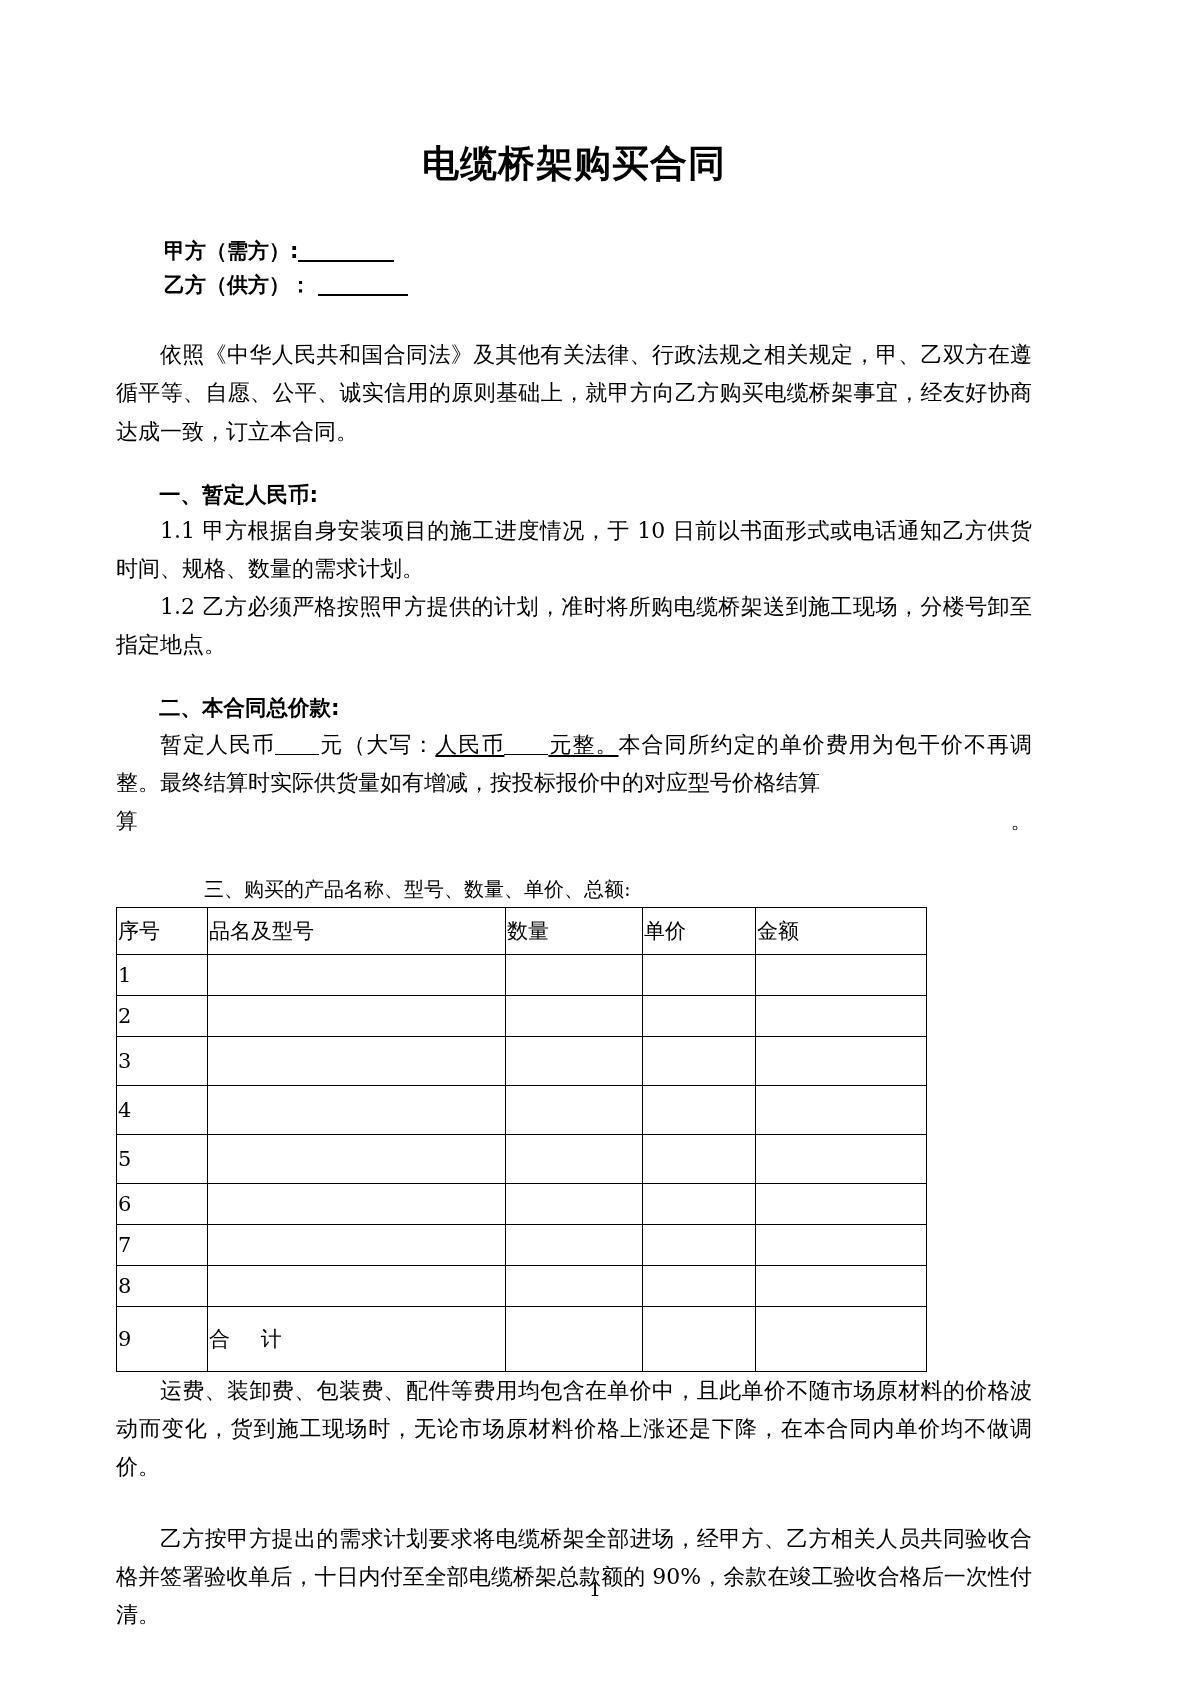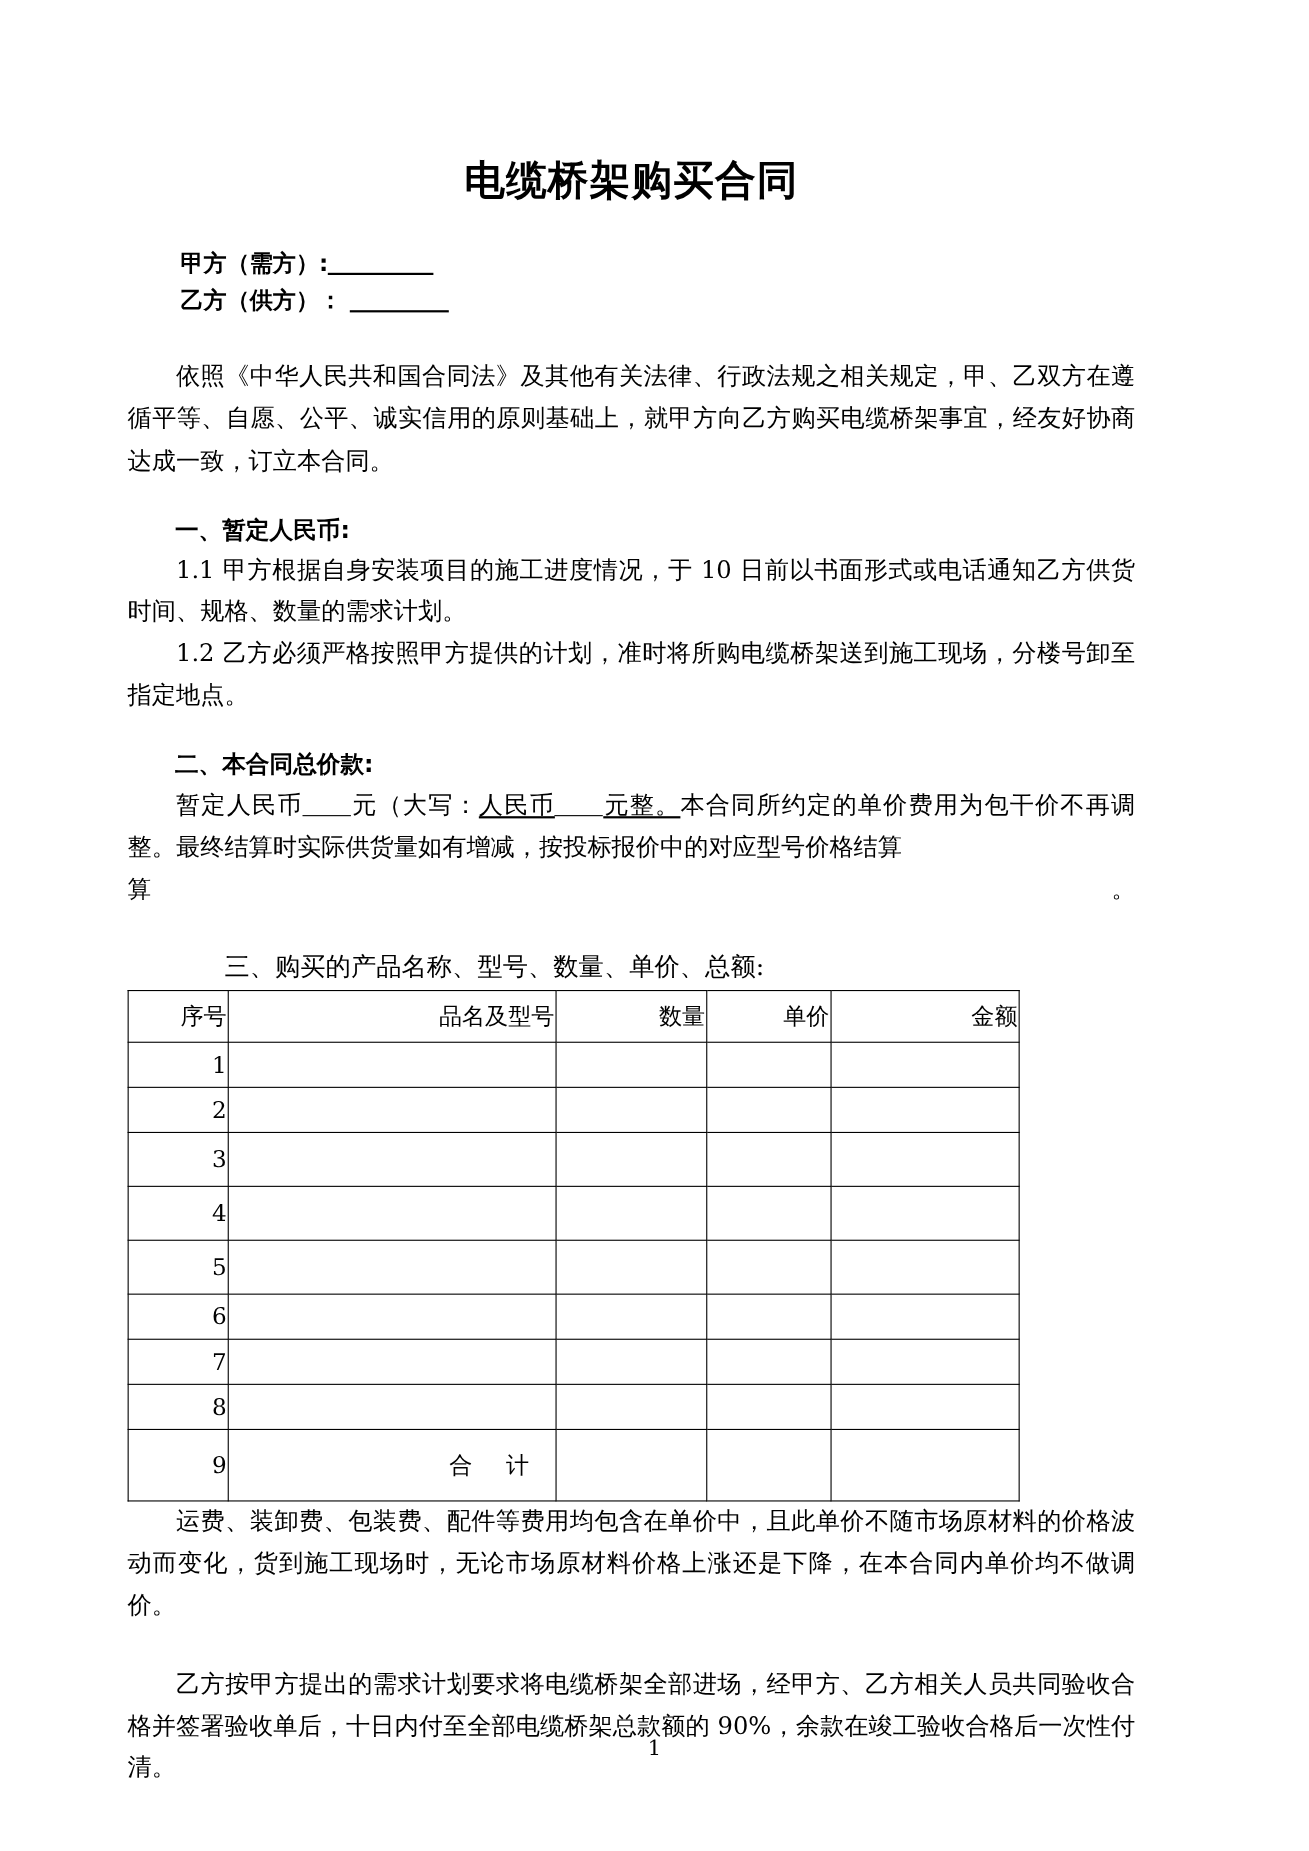--- a/index.html
+++ b/index.html
@@ -35,21 +35,21 @@
     font-weight: bold;
     font-size: 37px;
     letter-spacing: 1px;
     margin: 0;
     padding-top: 142px;
     padding-bottom: 0;
     line-height: 1.2;
   }
 
   .party-block {
-    margin-top: 36px;
+    margin-top: 48px;
     font-family: "DejaVu Sans", "Liberation Sans", sans-serif;
     font-weight: bold;
     font-size: 21px;
     line-height: 1.62;
     padding-left: 48px;
   }
   .party-line {
     white-space: pre;
   }
   .blank-ul {
@@ -96,38 +96,38 @@
   }
 
   .justify-tail {
     display: flex;
     justify-content: space-between;
     font-size: 21.5px;
     line-height: 1.73;
   }
 
   .sec3-label {
-    font-size: 23px;
+    font-size: 20px;
     line-height: 1.6;
     text-indent: 0;
     padding-left: 88px;
     margin: 0;
   }
 
   table.goods {
     border-collapse: collapse;
     width: 795px;
     margin-top: 2px;
     table-layout: fixed;
   }
   table.goods td, table.goods th {
     border: 1.5px solid #000;
     font-weight: normal;
     font-size: 21px;
-    text-align: right;
+    text-align: left;
     vertical-align: middle;
     font-family: "DejaVu Serif", "Liberation Serif", serif;
   }
   table.goods th { height: 44px; }
   table.goods td { height: 38px; }
   table.goods tr.tall td { height: 46px; }
   table.goods tr.total-row td { height: 62px; }
   .col-no { width: 88px; }
   .col-name { width: 295px; }
   .col-qty { width: 134px; }

